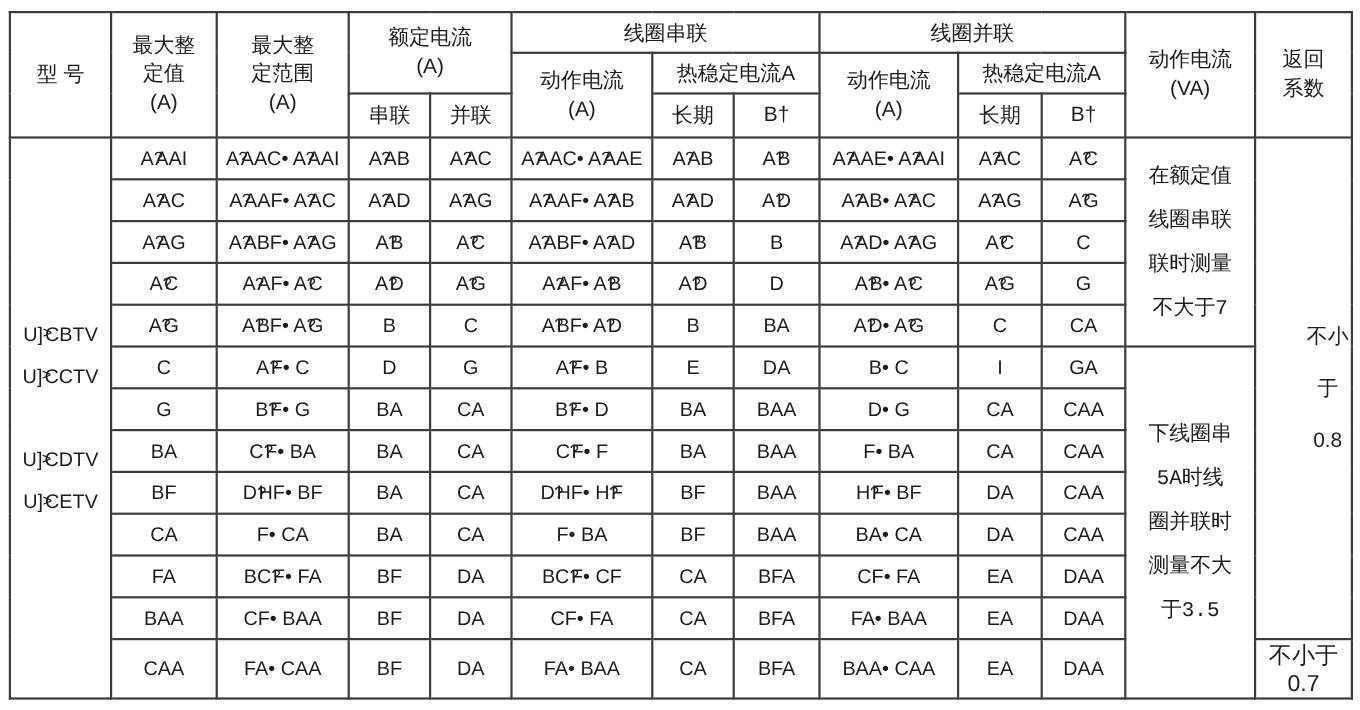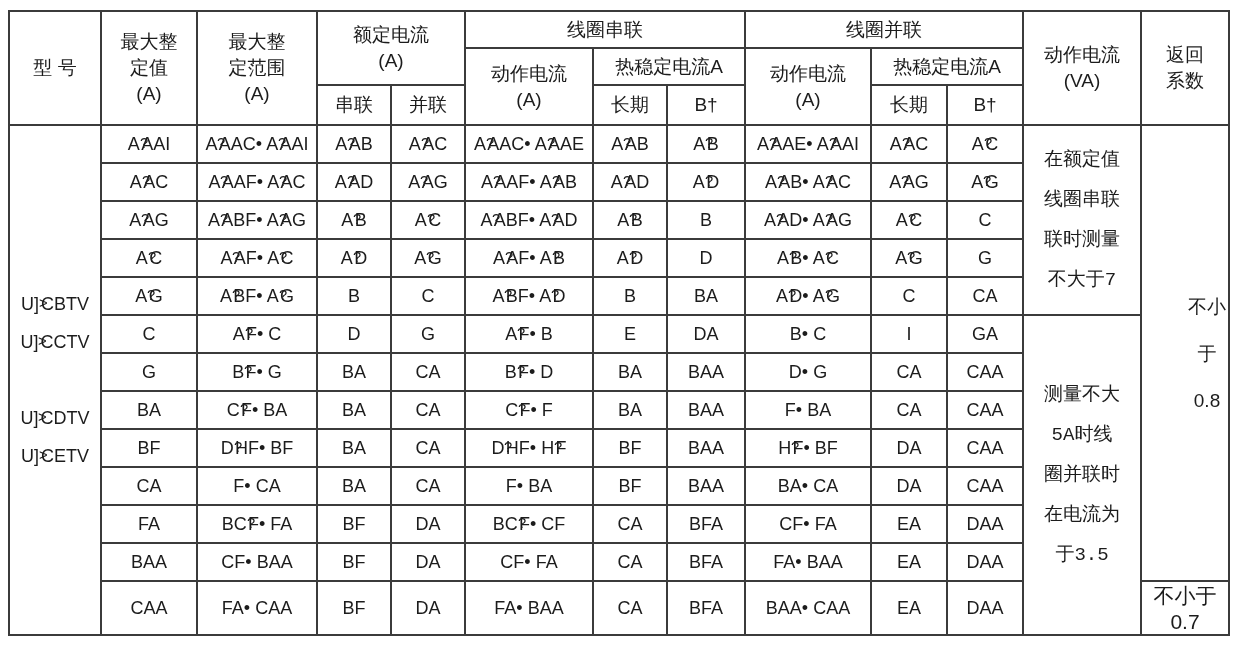--- a/index.html
+++ b/index.html
@@ -171,24 +171,24 @@
           <td class="data-cell">A<span class="ov">?</span>F• C</td>
           <td class="data-cell">D</td>
           <td class="data-cell">G</td>
           <td class="data-cell">A<span class="ov">?</span>F• B</td>
           <td class="data-cell">E</td>
           <td class="data-cell">DA</td>
           <td class="data-cell">B• C</td>
           <td class="data-cell">I</td>
           <td class="data-cell">GA</td>
           <td rowspan="8" class="power-note-bottom">
-            <div class="note-line">测量不大</div>
+            <div class="note-line">下线圈串</div>
             <div class="note-line">5A时线</div>
             <div class="note-line">圈并联时</div>
-            <div class="note-line">在电流为</div>
+            <div class="note-line">测量不大</div>
             <div class="note-line">于3.5</div>
           </td>
         </tr>
         <tr>
           <td class="data-cell">G</td>
           <td class="data-cell">B<span class="ov">?</span>F• G</td>
           <td class="data-cell">BA</td>
           <td class="data-cell">CA</td>
           <td class="data-cell">B<span class="ov">?</span>F• D</td>
           <td class="data-cell">BA</td>

